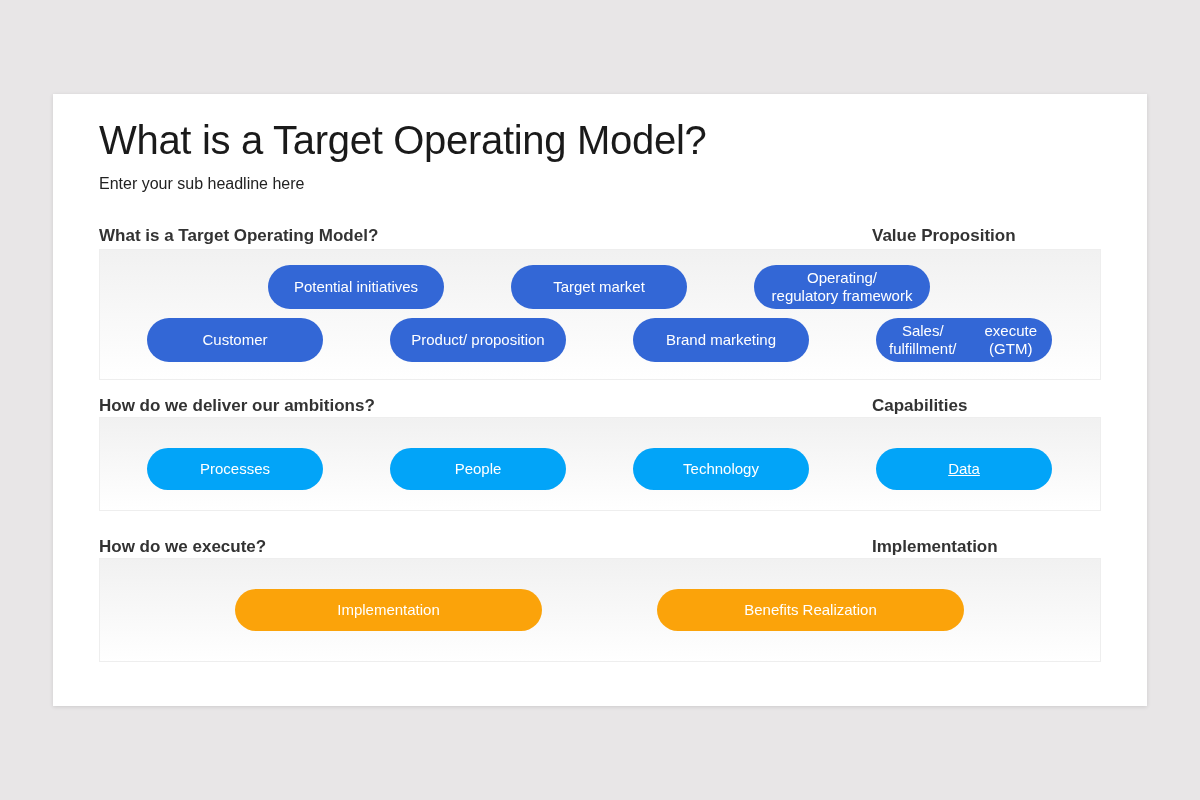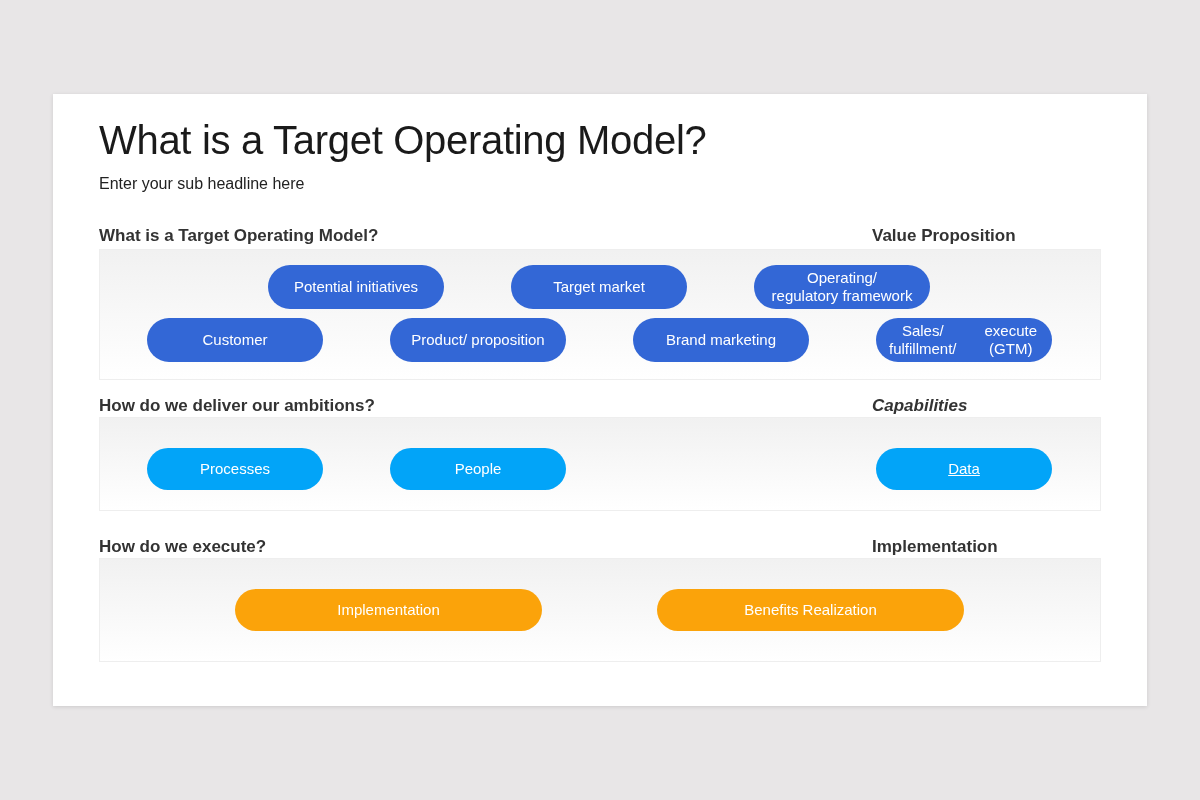--- a/index.html
+++ b/index.html
@@ -34,24 +34,25 @@
     <div class="pill blue" style="left:47px; top:68px; width:176px;">Customer</div>
     <div class="pill blue" style="left:533px; top:68px; width:176px;">Brand marketing</div>
     <div class="pill blue" style="left:290px; top:68px; width:176px;">Product/ proposition</div>
     <div class="pill blue" style="left:776px; top:68px; width:176px; flex-direction:row;">
       <span>Sales/ fulfillment/</span>
       <span>execute (GTM)</span>
     </div>
   </div>
 
   <div class="sec-label" style="left:46px; top:302px;">How do we deliver our ambitions?</div>
-  <div class="sec-label" style="left:819px; top:302px;font-style:italic;">Capabilities</div>
+  <div class="sec-label" style="left:819px; top:302px;">Capabilities</div>
   <div class="panel" style="top:323px; height:94px;">
     <div class="pill cyan" style="left:47px; top:30px; width:176px;">Processes</div>
     <div class="pill cyan" style="left:290px; top:30px; width:176px;">People</div>
+    <div class="pill cyan" style="left:533px; top:30px; width:176px;">Technology</div>
     <div class="pill cyan" style="left:776px; top:30px; width:176px;text-decoration:underline;">Data</div>
   </div>
 
   <div class="sec-label" style="left:46px; top:443px;">How do we execute?</div>
   <div class="sec-label" style="left:819px; top:443px;">Implementation</div>
   <div class="panel" style="top:464px; height:104px;">
     <div class="pill orange" style="left:135px; top:30px; width:307px;">Implementation</div>
     <div class="pill orange" style="left:557px; top:30px; width:307px;">Benefits Realization</div>
   </div>
 </div>

